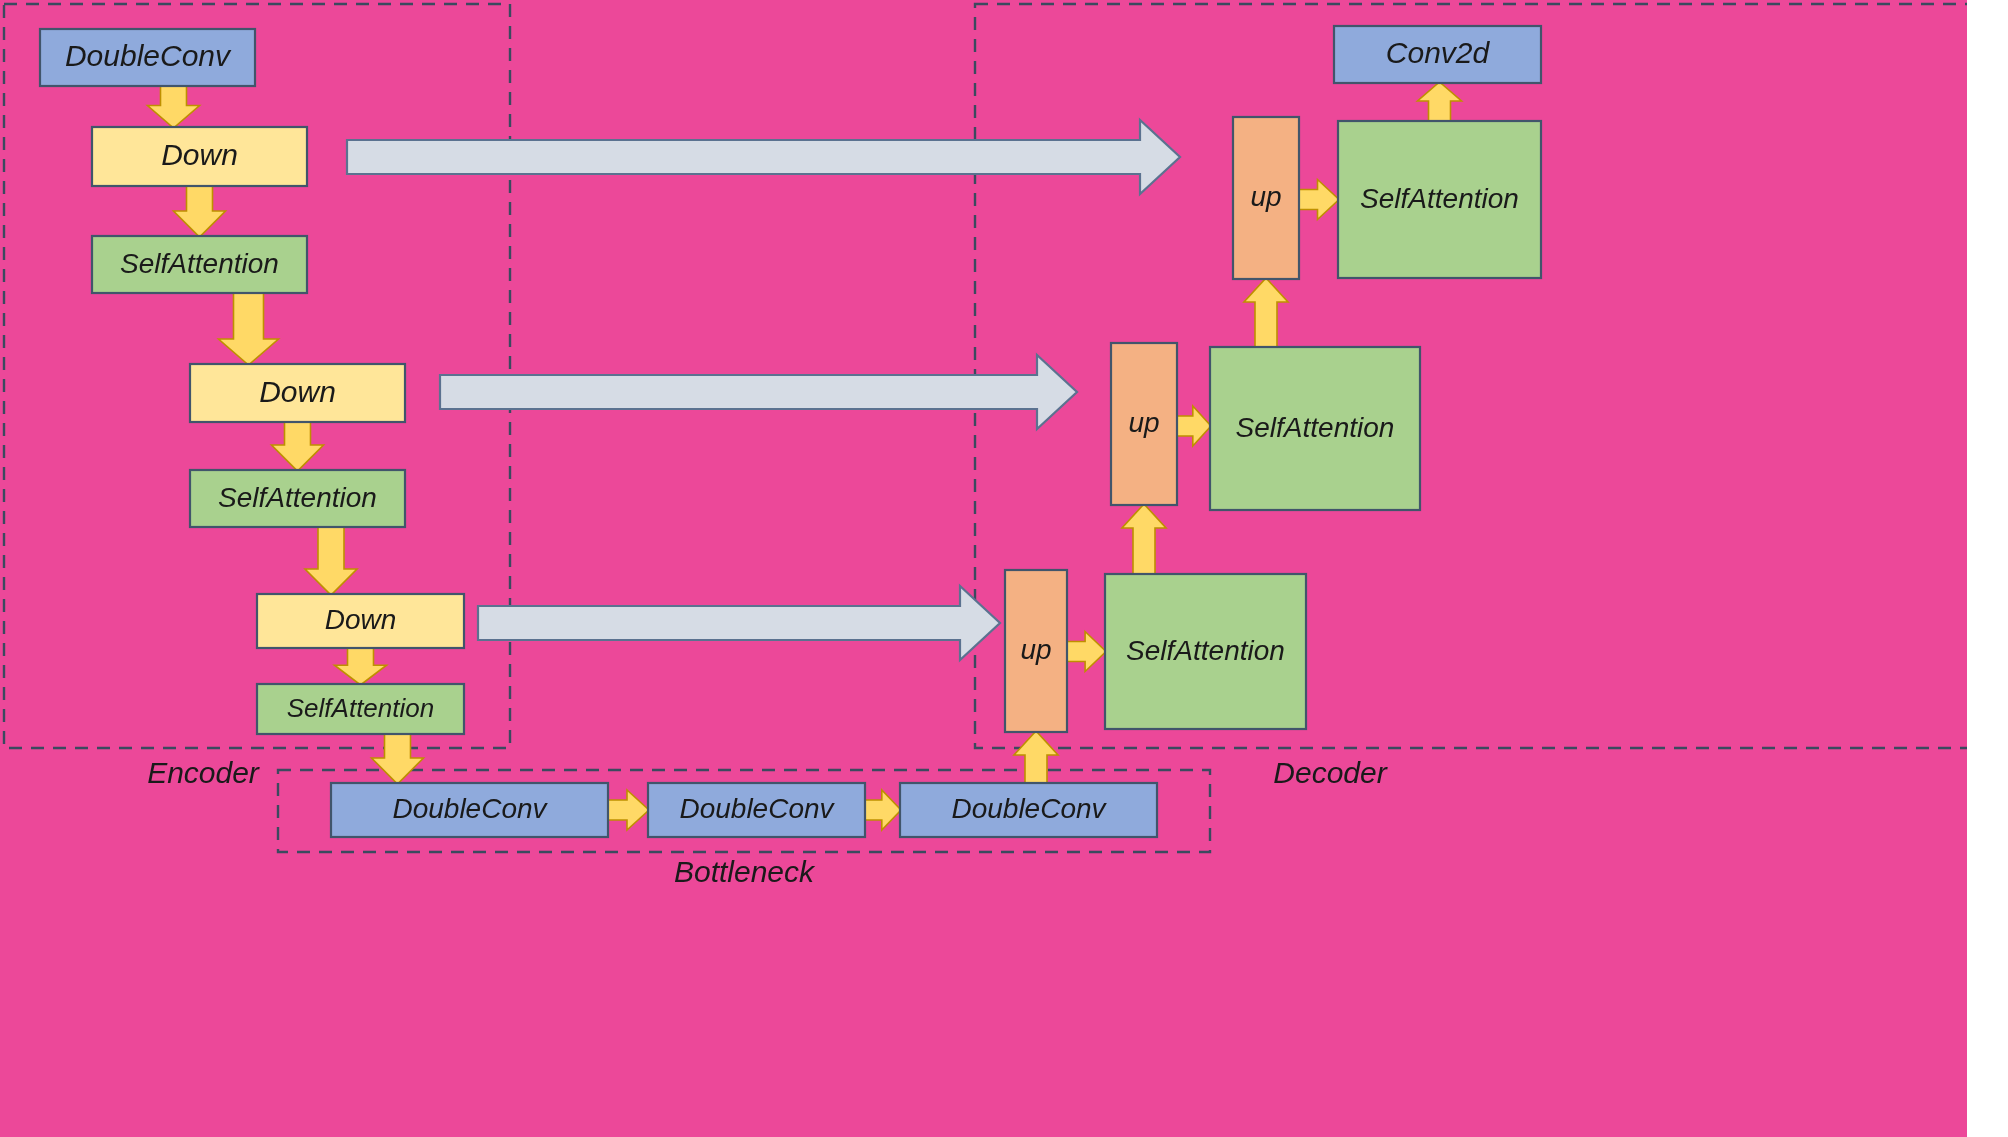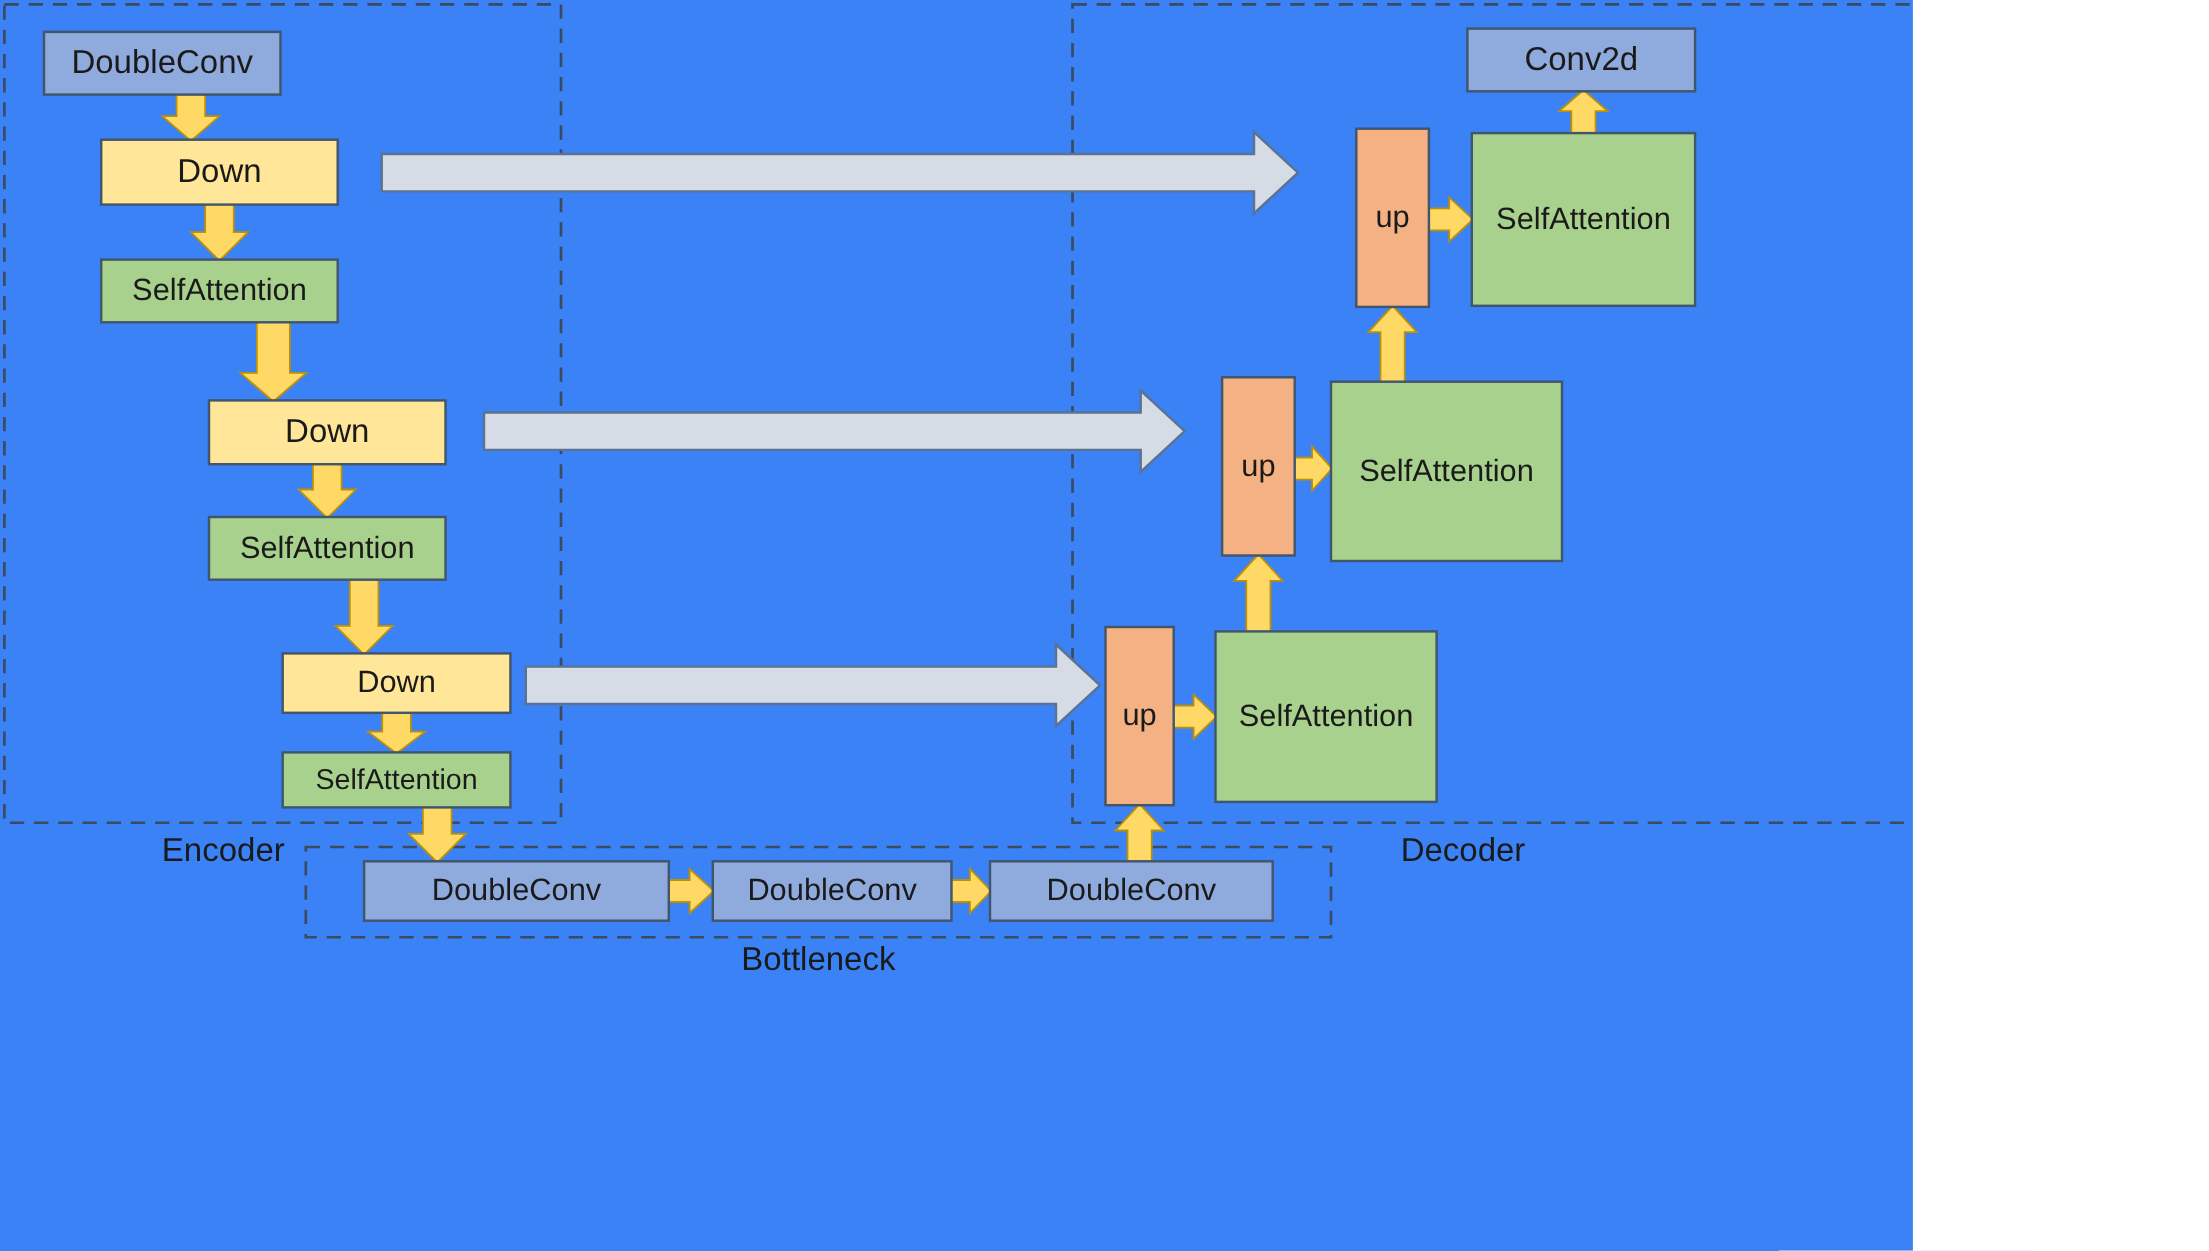--- a/index.html
+++ b/index.html
@@ -5,24 +5,25 @@
   html, body {
     margin: 0;
     padding: 0;
     background: #ffffff;
   }
   body {
     font-family: "Liberation Sans", sans-serif;
   }
   #canvas {
     position: relative;
-    width: 1739px;
+    width: 1967px;
     height: 1137px;
-    background: #3b82f6;
+    background: #ec4899;
     overflow: hidden;
+    font-style: italic;
   }
   #diagram-svg {
     position: absolute;
     left: 0;
     top: 0;
     width: 2008px;
     height: 1137px;
   }
   .node-label {
     font-family: "Liberation Sans", sans-serif;

